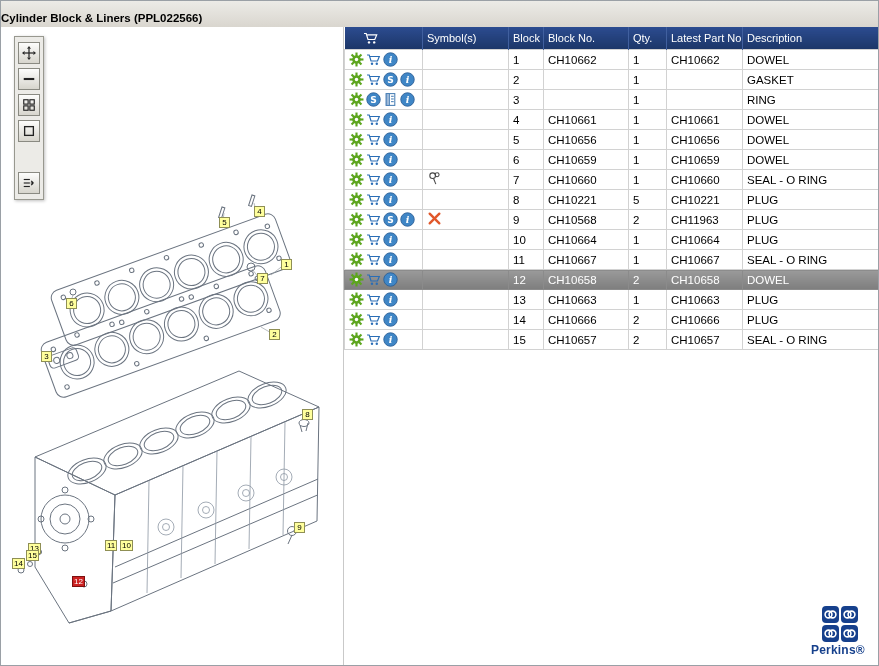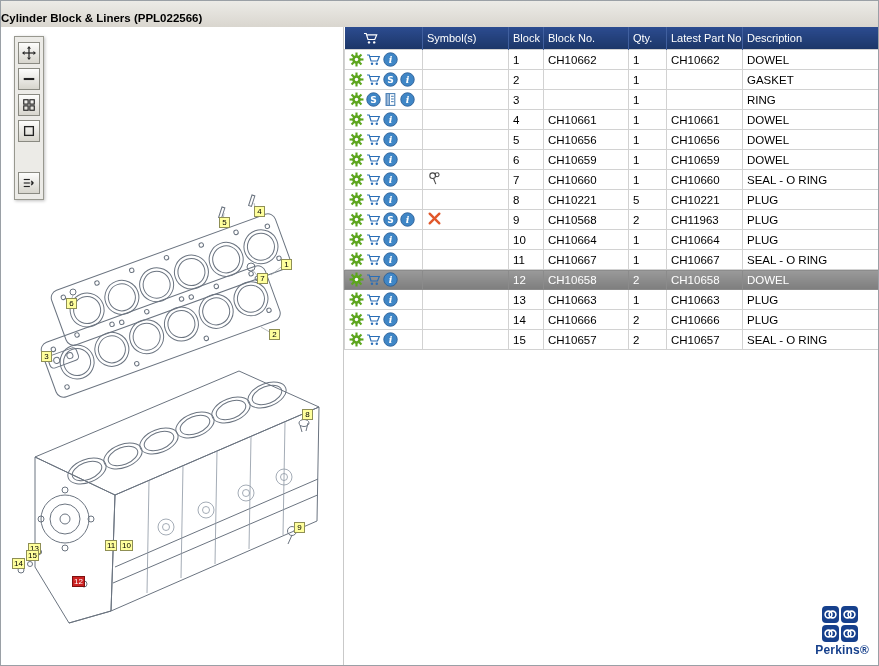--- a/index.html
+++ b/index.html
@@ -58,21 +58,21 @@
   }
   table.parts tr.selected td {
     background:linear-gradient(#9a9a9a,#7e7e7e); color:#fff; border-color:#8b8b8b;
   }
   .cell-icons { display:flex; align-items:center; }
   .icon { display:inline-flex; width:15px; height:15px; margin-right:2px; flex:0 0 auto; }
   .icon svg { width:100%; height:100%; }
   .hdr-icon { display:inline-flex; width:16px; height:14px; vertical-align:middle; margin-left:14px; }
   .hdr-icon svg { width:100%; height:100%; }
   
-  .logo { position:absolute; right:9px; bottom:8px; width:58px; text-align:right; }
+  .logo { position:absolute; right:9px; bottom:8px; width:58px; text-align:left; }
   .logo svg { width:36px; height:36px; display:block; margin:0 auto 1px; }
   .logo-text { font-size:12px; font-weight:bold; color:#16408c; letter-spacing:.2px; }
 </style>
 </head>
 <body>
 
 <div class="app">
 
   <div class="titlebar">
     <span>Cylinder Block &amp; Liners (PPL022566)</span>

